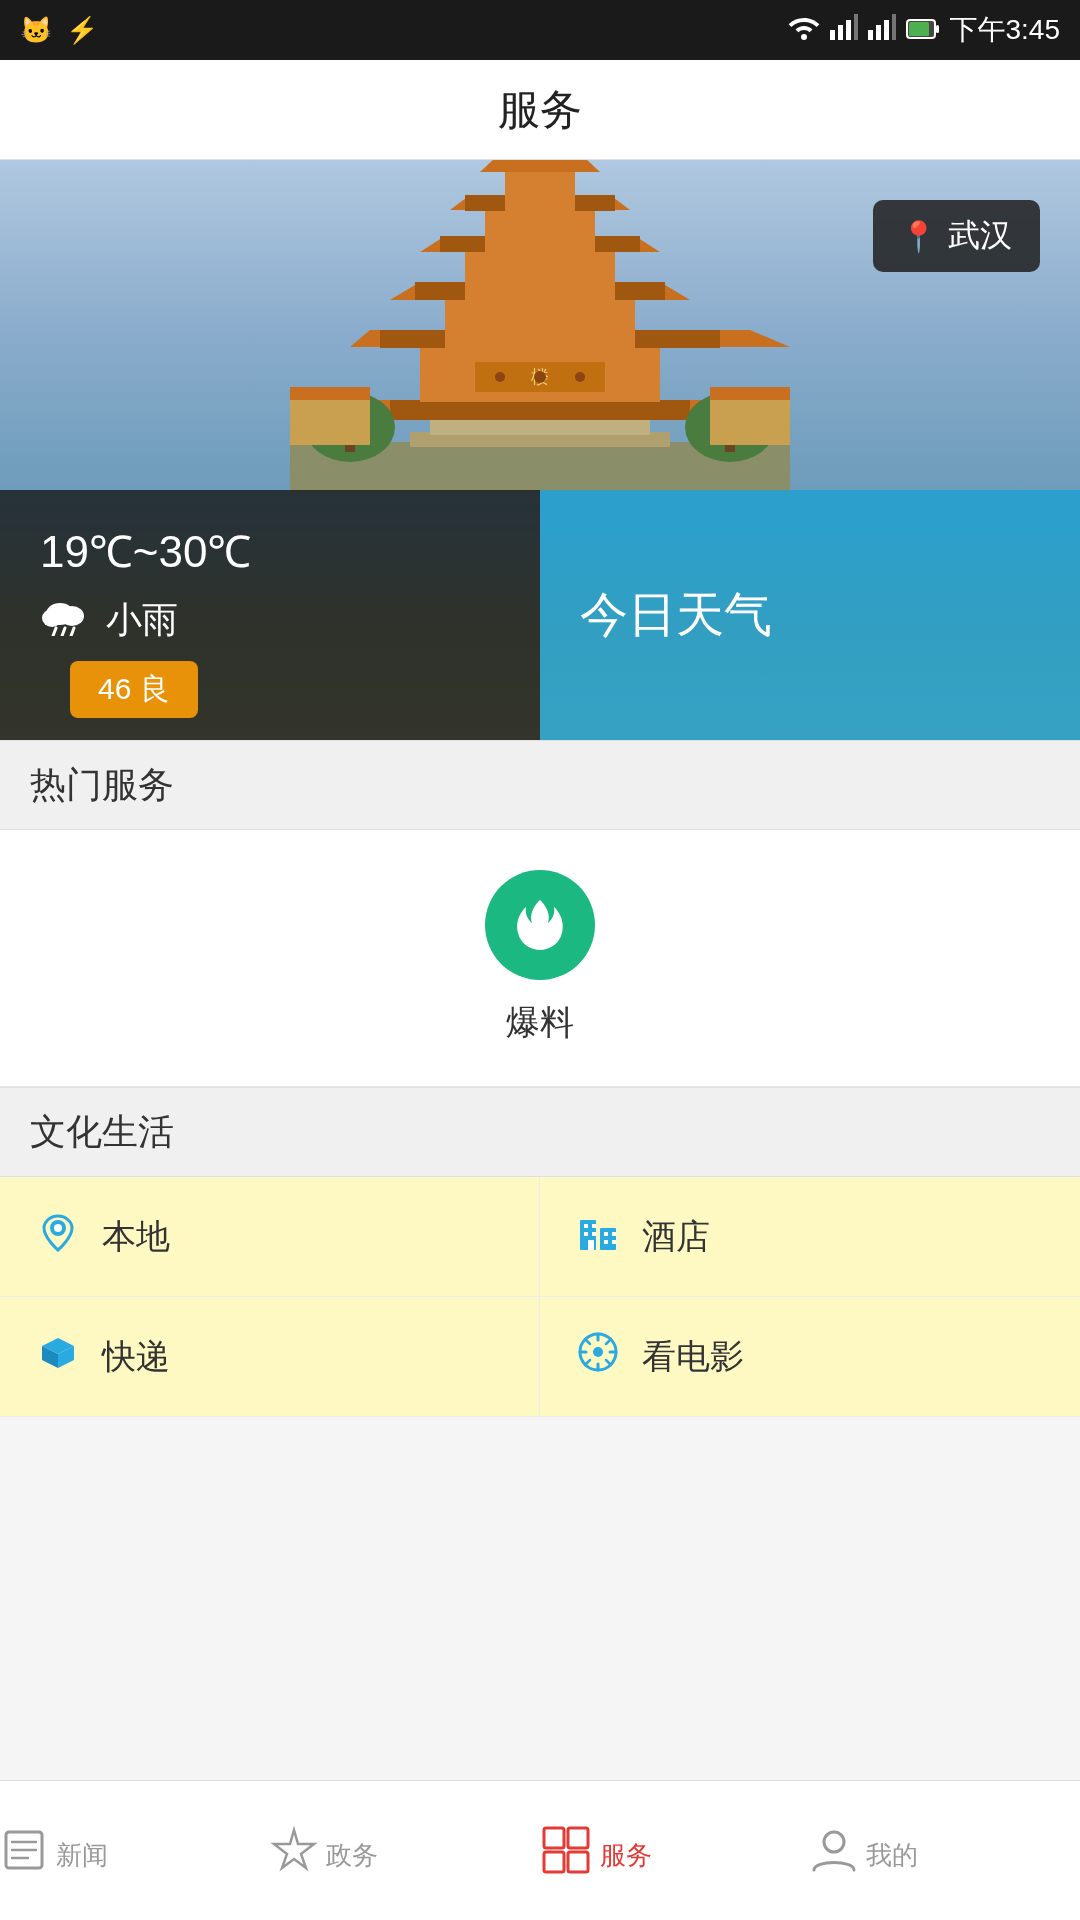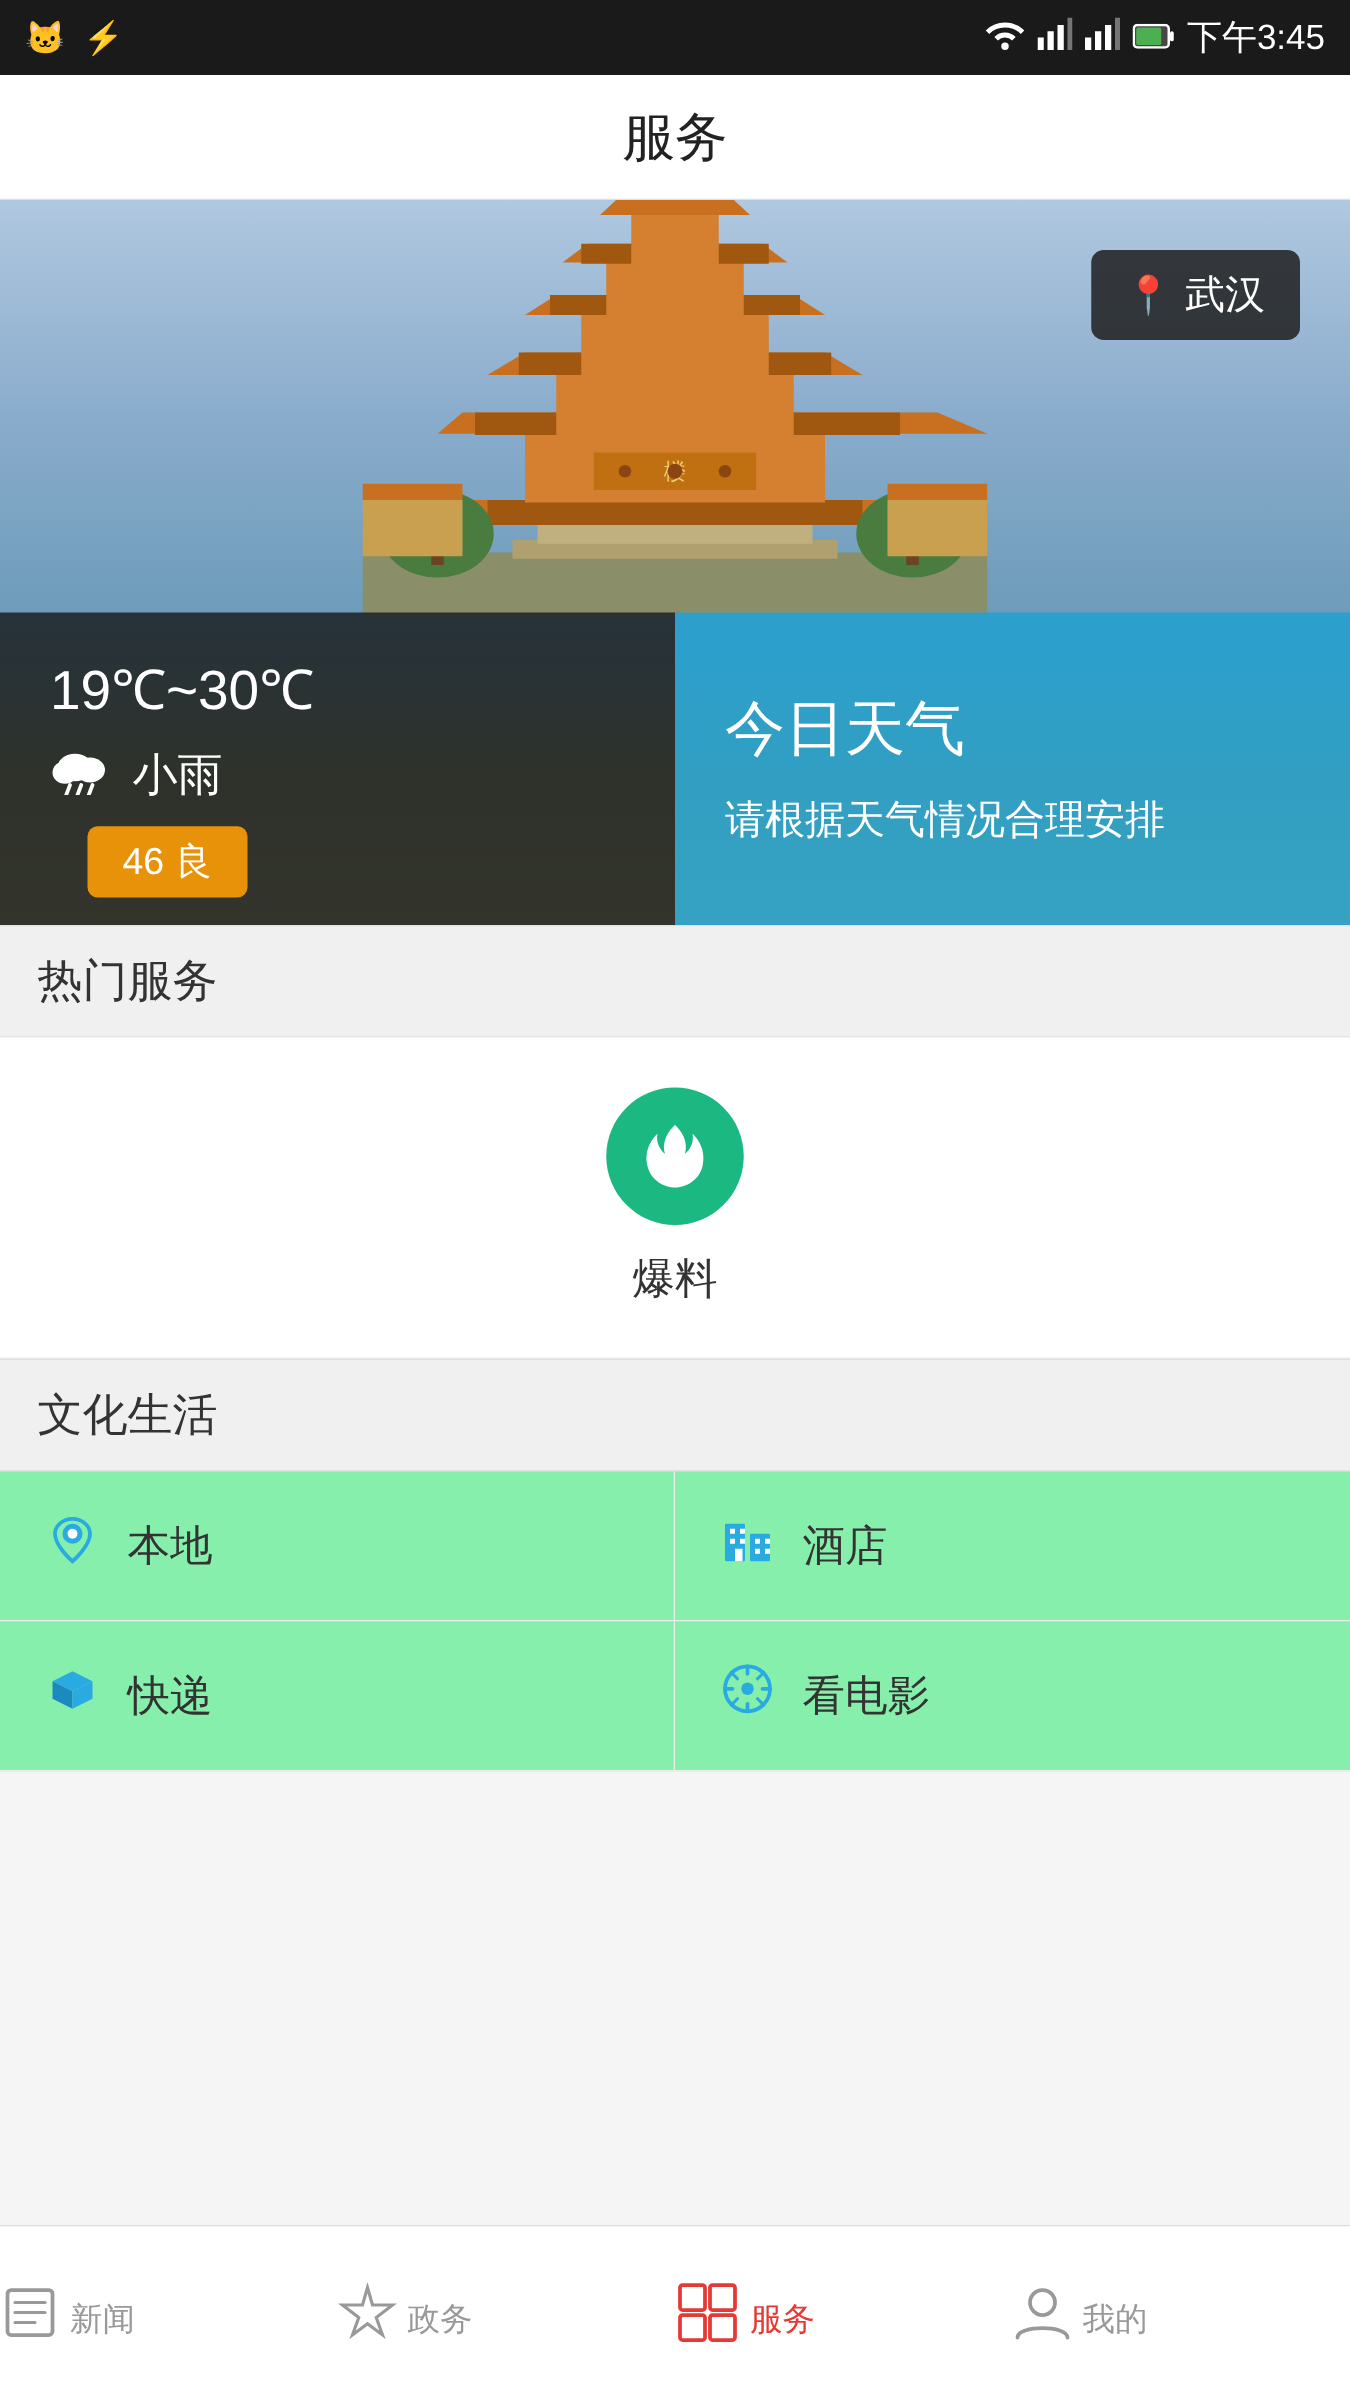--- a/index.html
+++ b/index.html
@@ -198,21 +198,21 @@
       width: 1080px;
     }
     .culture-item {
       height: 120px;
       display: flex;
       align-items: center;
       gap: 22px;
       padding: 0 36px;
       border-bottom: 1px solid #ececec;
       border-right: 1px solid #ececec;
-      background: #86efac;
+      background: #fef9c3;
       cursor: pointer;
     }
     .culture-item:nth-child(even) {
       border-right: none;
     }
     .culture-icon {
       font-size: 44px;
     }
     .culture-label {
       font-size: 34px;
@@ -380,21 +380,20 @@
             <line x1="25" y1="32" x2="22" y2="40" stroke="white" stroke-width="3" stroke-linecap="round"></line>
             <line x1="34" y1="32" x2="31" y2="40" stroke="white" stroke-width="3" stroke-linecap="round"></line>
           </svg>
         </span>
         <span>小雨</span>
       </div>
       <div class="weather-aqi">46 良</div>
     </div>
     <div class="weather-right">
       <div class="weather-right-title">今日天气</div>
-      <div class="weather-right-desc">请根据天气情况合理安排</div>
     </div>
   </div>
 </div>
 
 <div class="section-header">
   <span class="section-header-text">热门服务</span>
 </div>
 
 <div class="hot-services">
   <div class="service-item">

